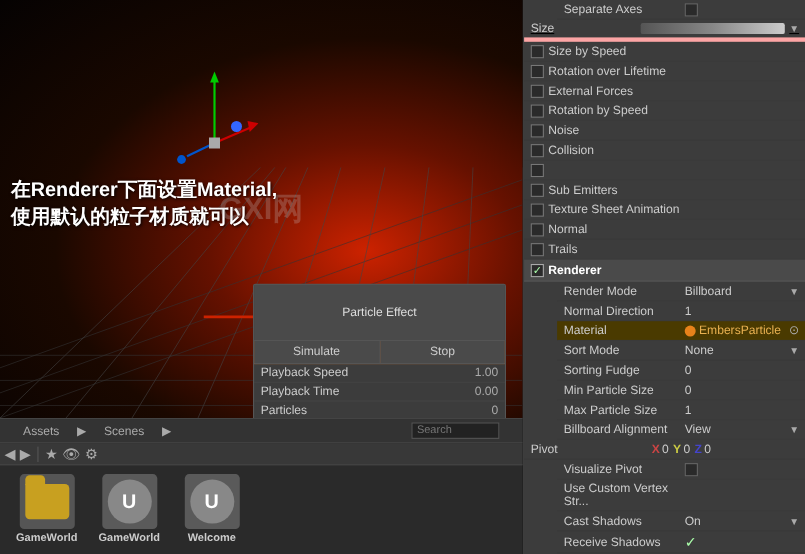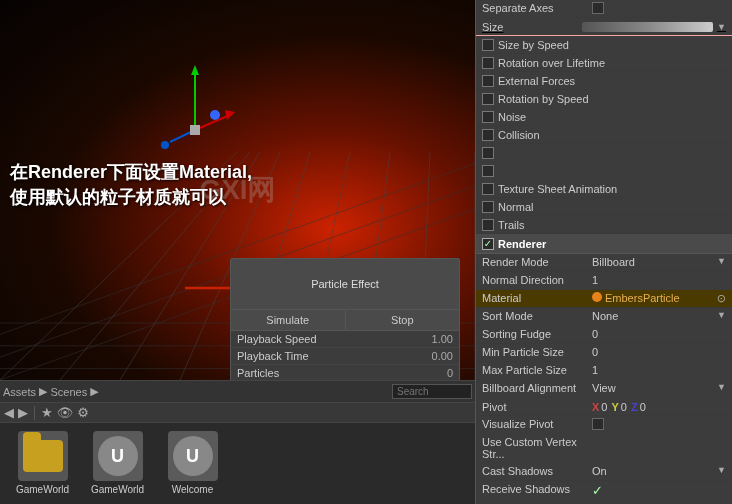--- a/index.html
+++ b/index.html
@@ -138,26 +138,26 @@
       left: 0;
       width: 475px;
       height: 124px;
       background: #2a2a2a;
       border-top: 1px solid #444;
     }
 
     .assets-path {
       display: flex;
       align-items: center;
-      padding: 3px 3px;
+      padding: 3px 21px;
       font-size: 11px;
       color: #aaa;
       background: #333;
       border-bottom: 1px solid #444;
-      gap: 3px;
+      gap: 16px;
     }
 
     .assets-path .search-box {
       margin-left: auto;
       background: #222;
       border: 1px solid #555;
       color: #ccc;
       padding: 1px 4px;
       font-size: 10px;
       width: 80px;
@@ -185,20 +185,21 @@
       display: flex;
       align-items: center;
       justify-content: center;
       margin-bottom: 3px;
     }
 
     .asset-label {
       color: #ccc;
       font-size: 10px;
       text-align: center;
+      font-weight: bold;
     }
 
     
     .folder-icon {
       width: 40px;
       height: 32px;
       background: #c8a020;
       border-radius: 0 4px 4px 4px;
       position: relative;
     }
@@ -268,21 +269,21 @@
       color: #ccc;
       font-size: 11px;
       flex: 1;
     }
 
     
     .size-row {
       display: flex;
       align-items: center;
       padding: 2px 6px;
-      border-bottom: 1px solid #fca5a5;
+      border-bottom: 4px solid #fca5a5;
       min-height: 18px;
       text-decoration: underline;
     }
 
     .size-row .label {
       color: #ccc;
       font-size: 11px;
       width: 100px;
     }
 
@@ -325,23 +326,25 @@
 
     .renderer-header .label {
       color: #fff;
       font-size: 11px;
       font-weight: bold;
     }
 
     
     .val-row {
       display: flex;
+      align-items: center;
       padding: 2px 6px;
       border-bottom: 1px solid #3a3a3a;
       min-height: 18px;
+      margin-left: 30px;
     }
 
     .val-row .label {
       color: #ccc;
       font-size: 11px;
       width: 110px;
       flex-shrink: 0;
     }
 
     .val-row .value {
@@ -590,20 +593,21 @@
   </div>
   <div class="inspector-row">
     <div class="check"></div>
     <span class="label">Collision</span>
   </div>
   <div class="inspector-row">
     <div class="check"></div>
   </div>
   <div class="inspector-row">
     <div class="check"></div>
+    <span class="label">Sub Emitters</span>
   </div>
   <div class="inspector-row">
     <div class="check"></div>
     <span class="label">Texture Sheet Animation</span>
   </div>
   <div class="inspector-row">
     <div class="check"></div>
     <span class="label">Normal</span>
   </div>
   <div class="inspector-row">

